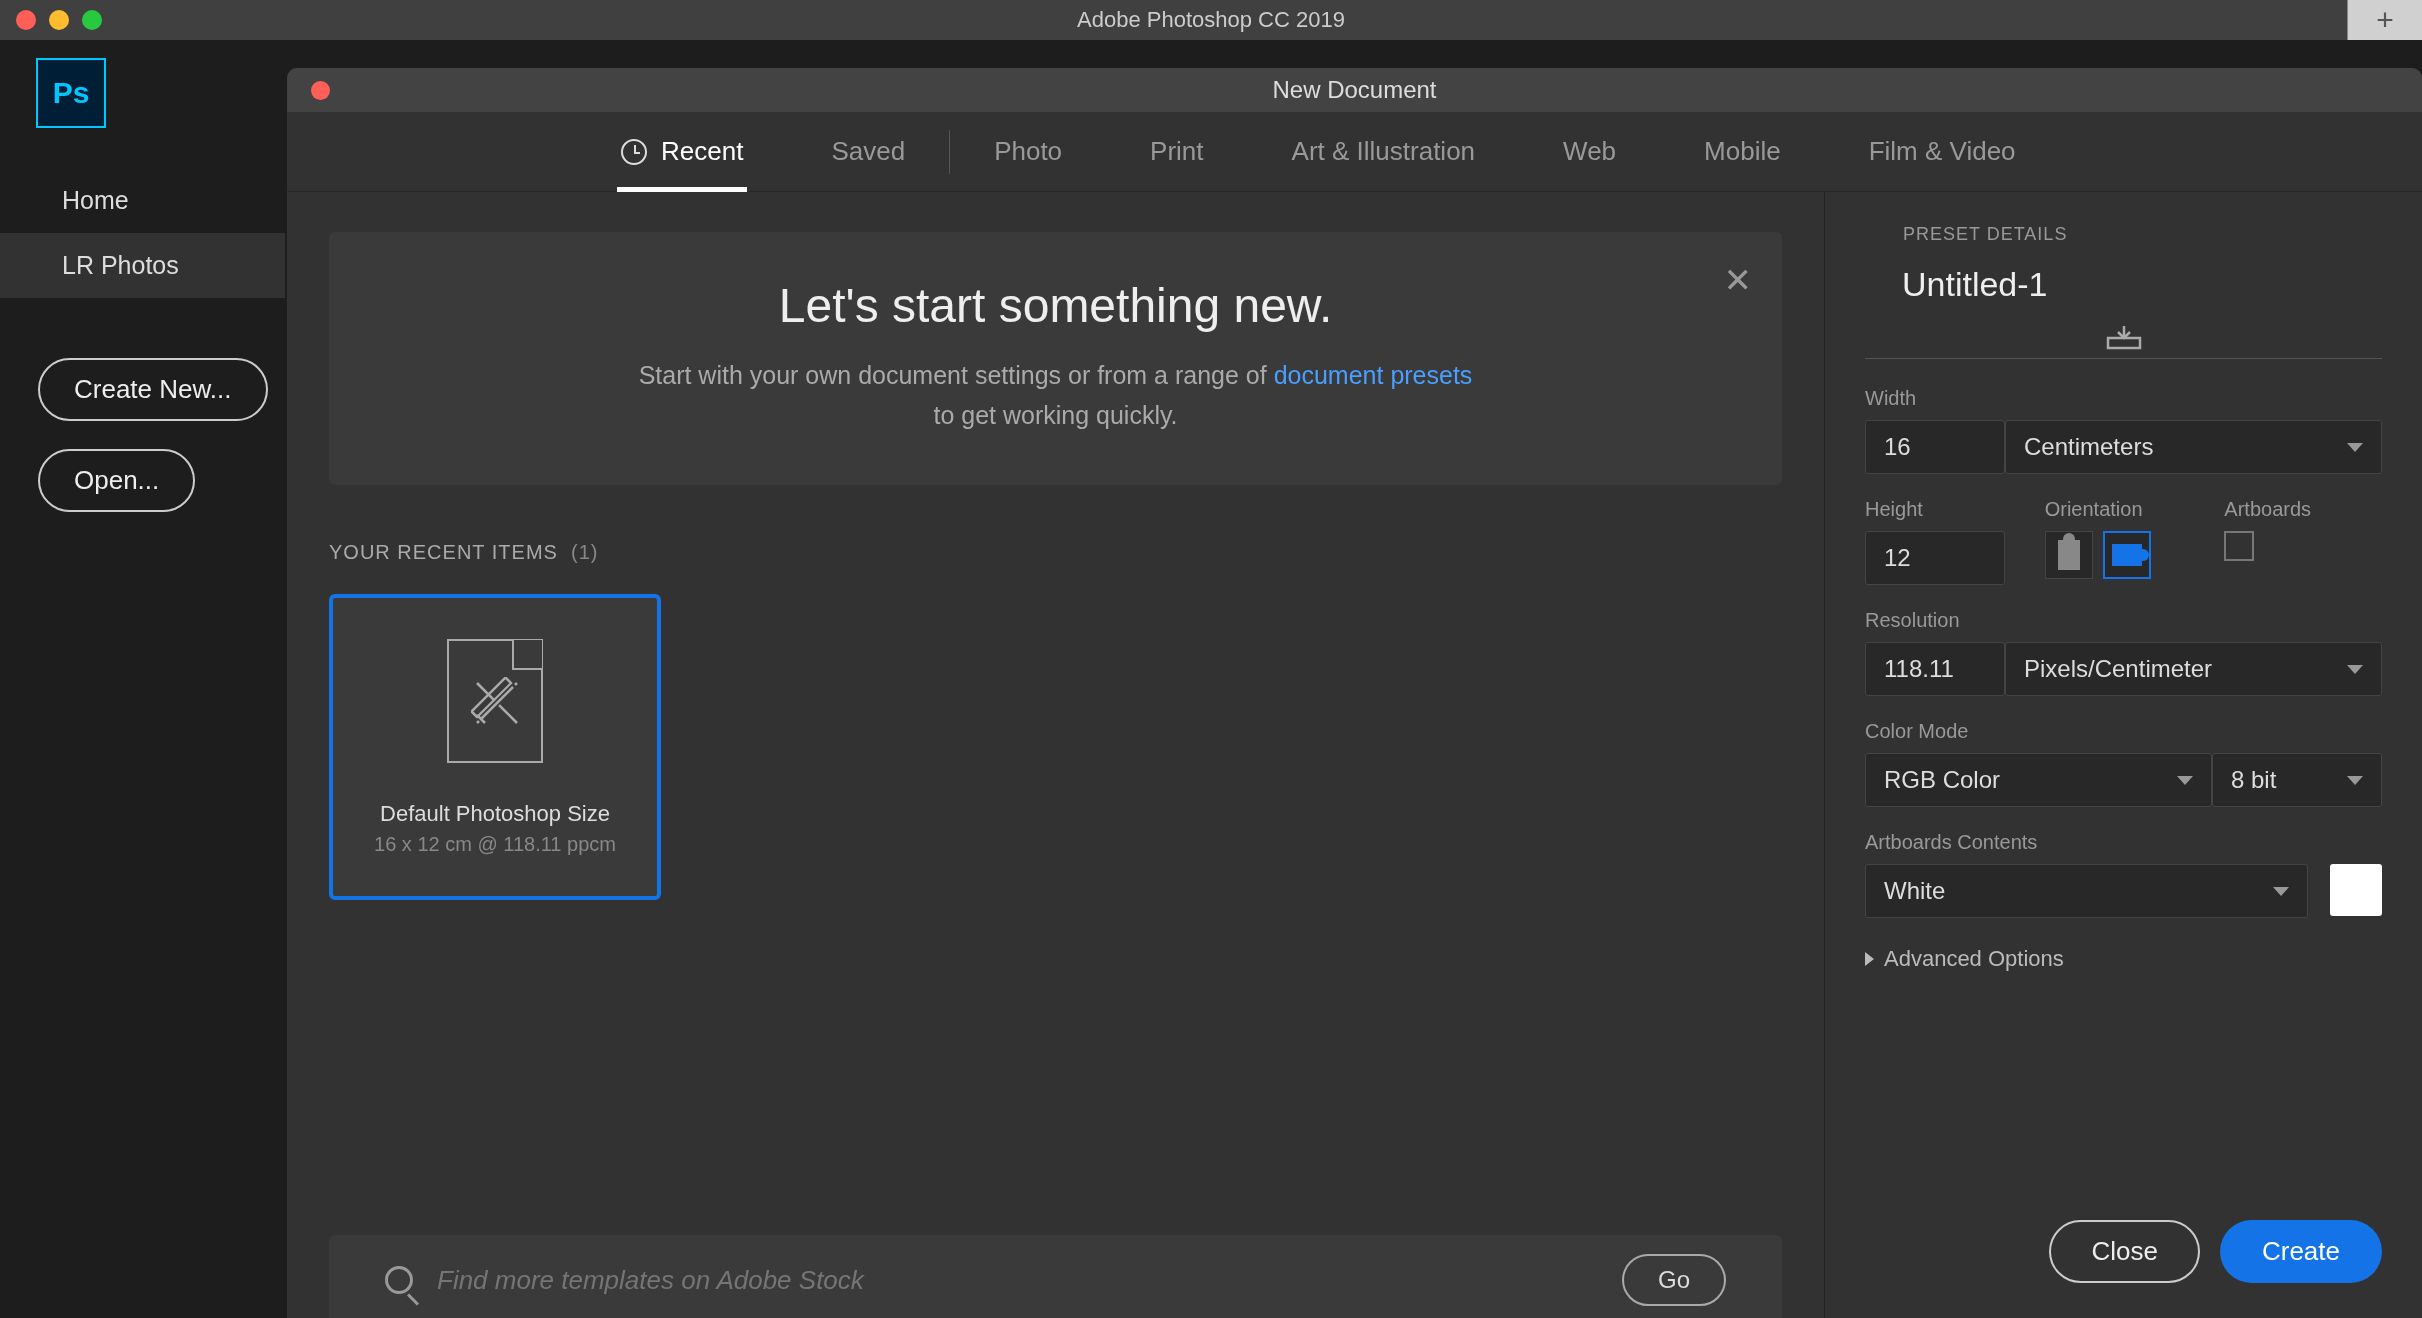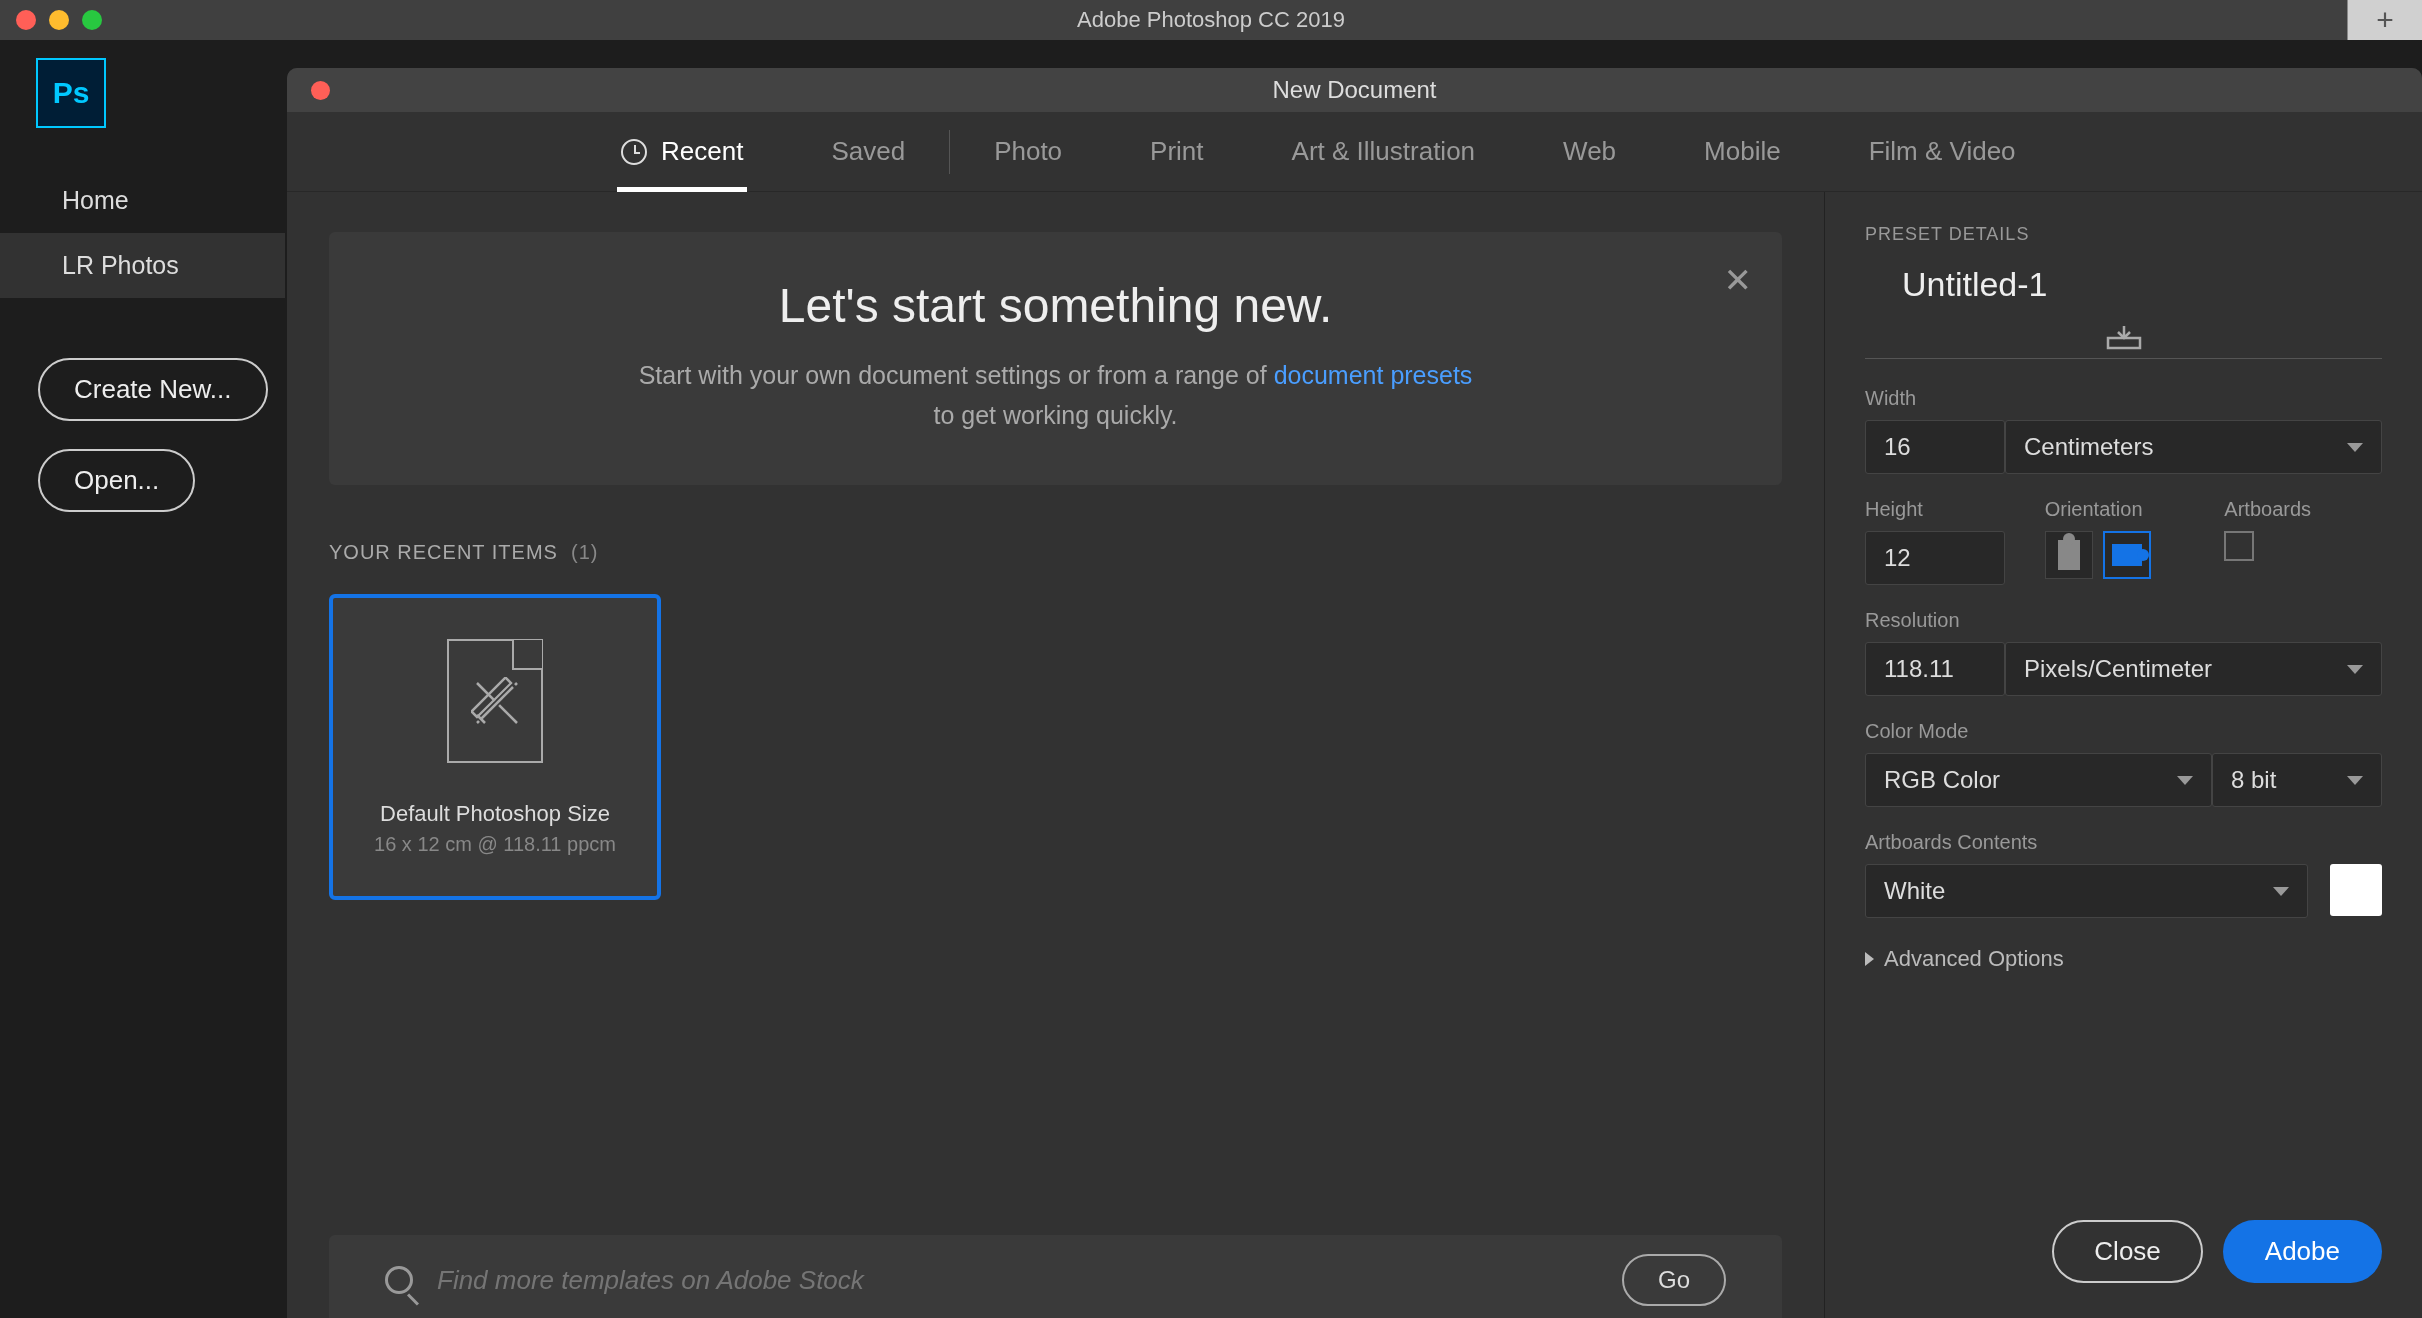--- a/index.html
+++ b/index.html
@@ -64,21 +64,21 @@
     .preset-meta { color: #888; font-size: 20px;}
     
     .stock-bar { margin-top: auto; margin-bottom: 0; background: #3a3a3a; border-radius: 6px 6px 0 0; height: 90px; display: flex; align-items: center; padding: 0 56px; gap: 24px;}
     .search-ic { width: 28px; height: 28px; border: 3px solid #999; border-radius: 50%; position: relative;}
     .search-ic::after { content:''; position:absolute; bottom:-10px; right:-10px; width:14px; height:3px; background:#999; transform:rotate(45deg);}
     .stock-input { flex: 1; background: transparent; border: none; color: #aaa; font-size: 26px; font-style: italic; outline:none;}
     .go-btn { border: 2px solid #aaa; background: transparent; color: #ddd; border-radius: 50px; padding: 10px 34px; font-size: 24px; cursor:pointer;}
     
     
     .right-panel { width: 598px; background: #323232; border-left: 1px solid #222; padding: 32px 40px; display:flex; flex-direction:column;}
-    .panel-heading { font-size: 18px; color: #999; letter-spacing: 1px; margin-bottom: 20px;}
+    .panel-heading { font-size: 18px; color: #999; letter-spacing: 1px; margin-bottom: 20px; margin-left: 38px;}
     .preset-name-row { display: flex; align-items: center; gap: 20px; border-bottom: 1px solid #555; padding-bottom: 8px; margin-bottom: 28px; flex-direction: column;}
     .preset-name-input { flex:1; background: transparent; border: none; color: #eee; font-size: 34px; outline:none;}
     .save-icon { width:40px; height:26px; position:relative;}
     .save-icon svg { width:100%; height:100%;}
     
     .field-label { font-size: 20px; color: #999; margin-bottom: 10px;}
     .field-row { display: flex; margin-bottom: 24px;}
     .num-input { background: #282828; border: 1px solid #444; color: #ddd; font-size: 24px; padding: 12px 18px; width: 140px; border-radius: 3px;}
     .num-input.wider { width: 140px;}
     .dd { background: #282828; border: 1px solid #444; color: #ddd; font-size: 24px; padding: 12px 18px; border-radius: 3px; display: flex; align-items: center; justify-content: space-between; cursor:pointer; flex:1;}
@@ -283,17 +283,17 @@
         <div class="swatch"></div>
       </div>
 
       <div class="adv-opts">
         <span class="chev-right"></span>
         <span>Advanced Options</span>
       </div>
 
       <div class="panel-footer">
         <button class="btn-outline">Close</button>
-        <button class="btn-primary">Adobe</button>
+        <button class="btn-primary">Create</button>
       </div>
     </div>
   </div>
 </div>
 
 </body></html>

